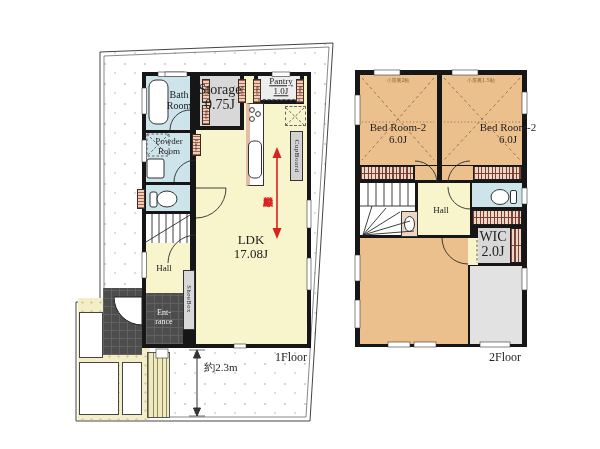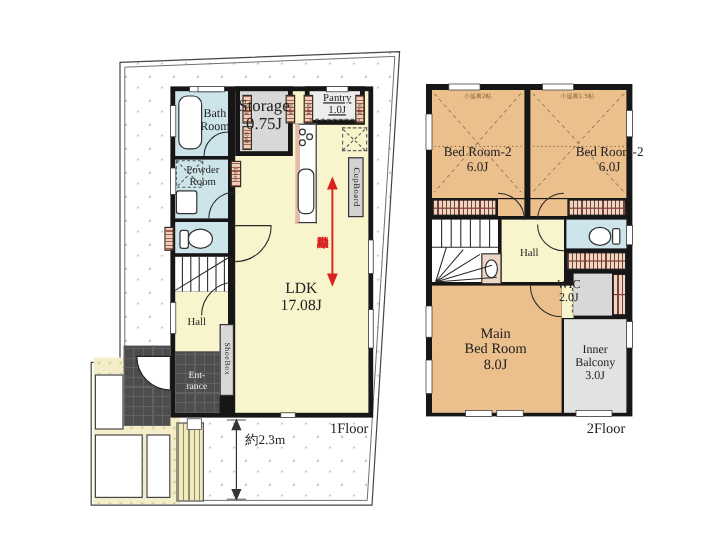--- a/index.html
+++ b/index.html
@@ -233,23 +233,17 @@
   <div class="lbl" style="left:221px;top:368px;font-size:11px;">約2.3m</div>
   <div class="lbl" style="left:291px;top:357px;font-size:12px;">1Floor</div>
 
   <div class="lbl" style="left:398px;top:134px;font-size:11px;">Bed Room-2
 6.0J</div>
   <div class="lbl" style="left:508px;top:134px;font-size:11px;">Bed Room-2
 6.0J</div>
   <div class="lbl" style="left:398px;top:81px;font-size:5px;color:#8a6a3a;font-family:'DejaVu Sans',sans-serif;">小屋裏2帖</div>
   <div class="lbl" style="left:481px;top:81px;font-size:5px;color:#8a6a3a;font-family:'DejaVu Sans',sans-serif;">小屋裏1.5帖</div>
   <div class="lbl" style="left:441px;top:211px;font-size:9px;">Hall</div>
-  <div class="lbl" style="left:474px;top:244px;font-size:10px;">WIC
+  <div class="lbl" style="left:493px;top:244px;font-size:14px;">WIC
 2.0J</div>
-  <div class="lbl" style="left:413px;top:291px;font-size:12px;">Main
-Bed Room
-8.0J</div>
-  <div class="lbl" style="left:496px;top:303px;font-size:10px;">Inner
-Balcony
-3.0J</div>
   <div class="lbl" style="left:505px;top:357px;font-size:12px;">2Floor</div>
 
 </div>
 
 </body></html>

